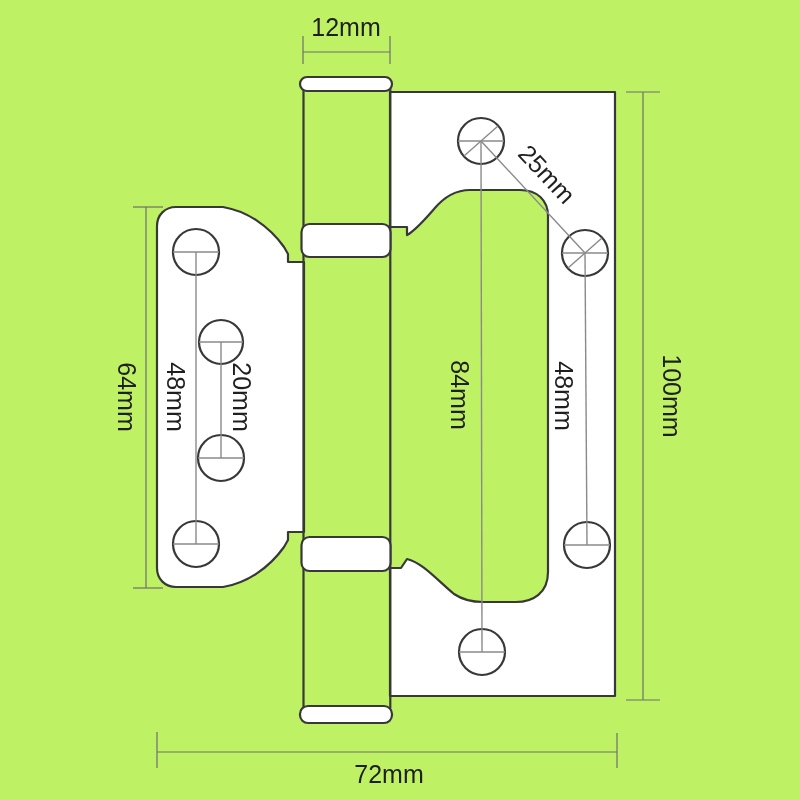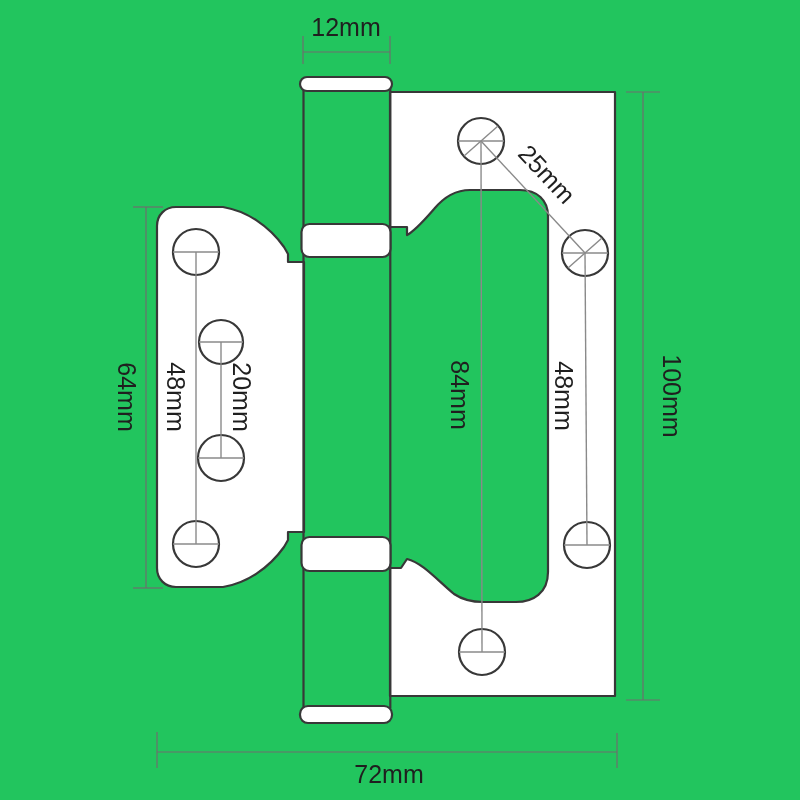--- a/index.html
+++ b/index.html
@@ -8,21 +8,21 @@
     background: #ffffff;
     width: 800px;
     height: 800px;
     overflow: hidden;
     font-family: "Liberation Sans", sans-serif;
   }
   .canvas {
     position: relative;
     width: 800px;
     height: 800px;
-    background: #22c55e;
+    background: #bef264;
   }
   svg { display: block; }
   .outline {
     fill: #ffffff;
     stroke: #383838;
     stroke-width: 2.2;
     stroke-linejoin: round;
     stroke-linecap: round;
   }
   .barrel-line {

